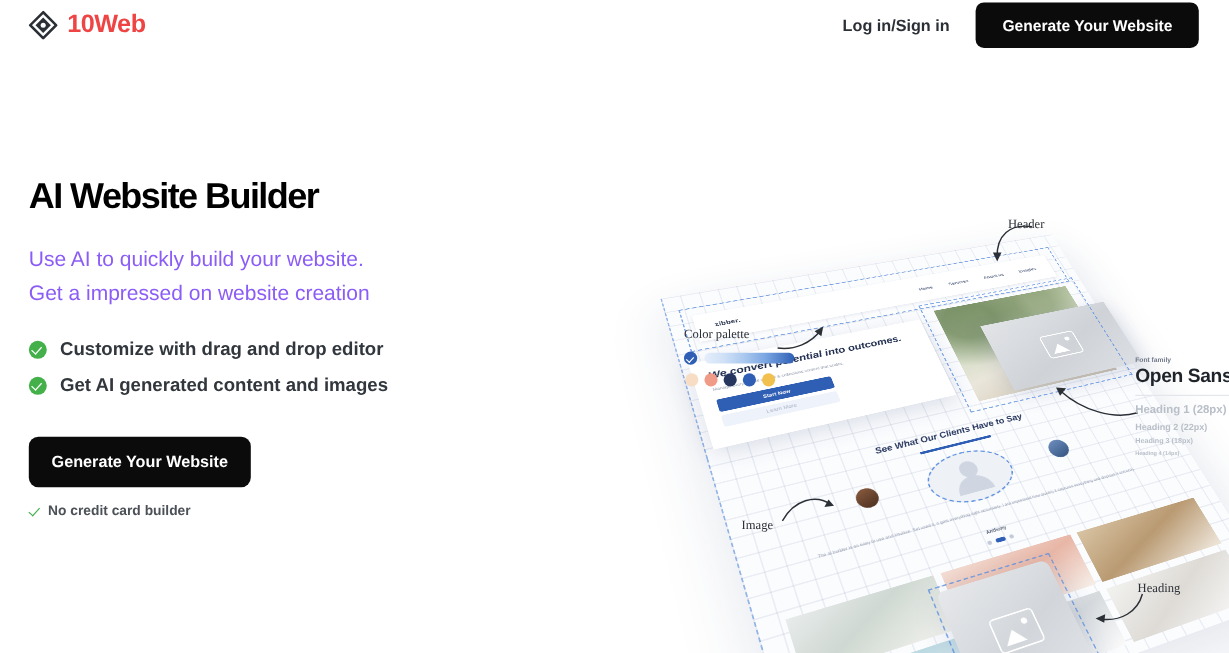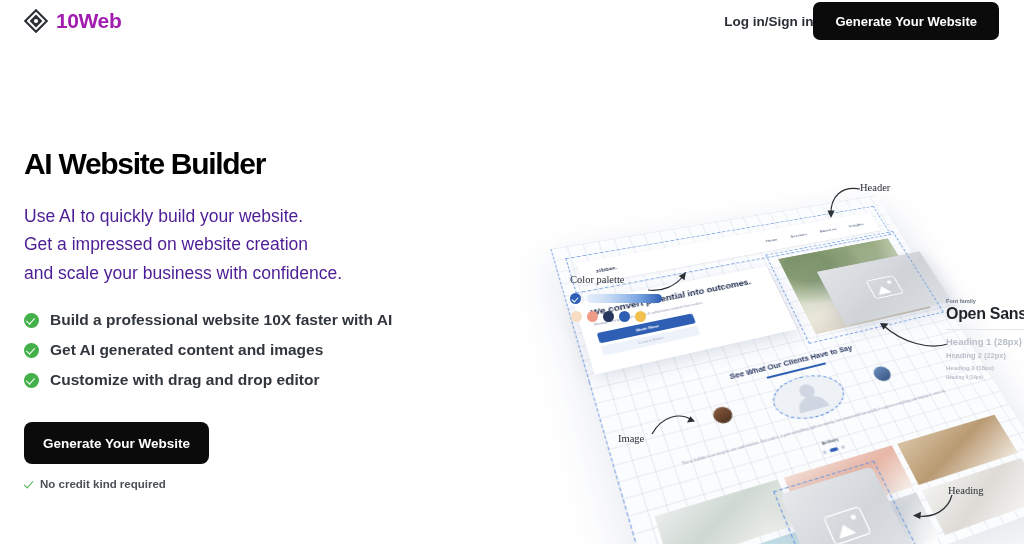--- a/index.html
+++ b/index.html
@@ -11,48 +11,48 @@
     position:relative;
   }
 
   
   .site-header{
     position:absolute; top:0; left:0; width:1024px; height:42px;
     display:flex; align-items:center;
   }
   .brand{ display:flex; align-items:center; gap:8px; margin-left:24px; }
   .brand-mark{ width:24px; height:24px; position:relative; }
-  .brand-text{ font-size:21px; font-weight:bold; letter-spacing:-.4px; color:#a21caf; }
+  .brand-text{ font-size:21px; font-weight:bold; letter-spacing:-.4px; color:#ef4444; }
 
   .main-nav{ display:flex; align-items:center; gap:22px; margin-left:30px; }
   .nav-item{
     display:flex; align-items:center; gap:4px;
     font-size:13.5px; font-weight:bold; color:#2b2f36; cursor:pointer; white-space:nowrap;
   }
   .caret{ display:inline-block; width:7px; height:7px; position:relative; top:-1px; }
   .caret::after{
     content:""; position:absolute; left:0; top:1px;
     width:5px; height:5px; border-right:1.4px solid #2b2f36; border-bottom:1.4px solid #2b2f36;
     transform:rotate(45deg);
   }
 
-  .header-right{ margin-left:auto; display:flex; align-items:center; margin-right:25px; }
+  .header-right{ margin-left:auto; display:flex; align-items:center; gap:22px; margin-right:25px; }
   .login-link{ font-size:13.5px; font-weight:bold; color:#2b2f36; cursor:pointer; white-space:nowrap; }
   .cta-header{
     background:#0b0b0b; color:#fff; border:none; border-radius:7px;
     padding:0 22px; height:38px; font-size:13px; font-weight:bold;
     font-family:"Liberation Sans", sans-serif; cursor:pointer; white-space:nowrap;
   }
 
   
   .hero-left{ position:absolute; left:24px; top:148px; width:470px; }
   .hero-title{
     font-size:30px; font-weight:bold; letter-spacing:-1.3px; color:#000000; line-height:1.05;
   }
-  .hero-sub{ margin-top:22px; font-size:17.5px; line-height:1.63; color:#4c1d95; }
+  .hero-sub{ margin-top:22px; font-size:17.5px; line-height:1.63; color:#8b5cf6; }
 
   .feature-list{ list-style:none; margin-top:24px; }
   .feature-item{ display:flex; align-items:center; gap:11px; margin-bottom:12px; }
   .check-badge{
     width:15px; height:15px; border-radius:50%; background:#43b04a;
     flex:0 0 15px; position:relative;
   }
   .check-badge::after{
     content:""; position:absolute; left:4.3px; top:3.4px;
     width:4px; height:7px; border-right:1.7px solid #fff; border-bottom:1.7px solid #fff;
@@ -210,21 +210,21 @@
   .m-footer{
     position:absolute; left:18px; right:18px; top:392px; height:30px;
     background:#f4f2f7; display:flex; align-items:center; padding:0 16px;
   }
 
   
   .anno{
     position:absolute; font-family:"Liberation Serif", serif;
     font-size:10.5px; color:#2b2f36; white-space:nowrap;
   }
-  .anno-header{ left:304px; top:12px; }
+  .anno-header{ left:284px; top:12px; }
   .anno-palette{ left:14px; top:104px; }
   .anno-image{ left:62px; top:263px; }
   .anno-footer{ left:392px; top:315px; }
 
   .arrow{ position:absolute; }
 
   
   .palette{ position:absolute; left:14px; top:123px; width:92px; }
   .pal-row1{ display:flex; align-items:center; gap:6px; }
   .pal-check{
@@ -273,43 +273,38 @@
     <button class="cta-header">Generate Your Website</button>
   </div>
 </header>
 
 <section class="hero-left">
   <h1 class="hero-title">AI Website Builder</h1>
 
   <div class="hero-sub">
     <div>Use AI to quickly build your website.</div>
     <div>Get a impressed on website creation</div>
-    <div>and scale your business with confidence.</div>
   </div>
 
   <ul class="feature-list">
     <li class="feature-item">
       <span class="check-badge"></span>
-      <span class="feature-text">Build a professional website 10X faster with AI</span>
+      <span class="feature-text">Customize with drag and drop editor</span>
     </li>
     <li class="feature-item">
       <span class="check-badge"></span>
       <span class="feature-text">Get AI generated content and images</span>
     </li>
-    <li class="feature-item">
-      <span class="check-badge"></span>
-      <span class="feature-text">Customize with drag and drop editor</span>
-    </li>
   </ul>
 
   <button class="cta-hero">Generate Your Website</button>
 
   <div class="nocard">
     <span class="nocard-tick"></span>
-    <span class="nocard-text">No credit kind required</span>
+    <span class="nocard-text">No credit card builder</span>
   </div>
 </section>
 
 <section class="illus">
 
   <div class="stage">
     <div class="sheet">
       <div class="mock">
 
         <div class="guide" style="left:10px; top:14px; right:10px; height:42px;"></div>

